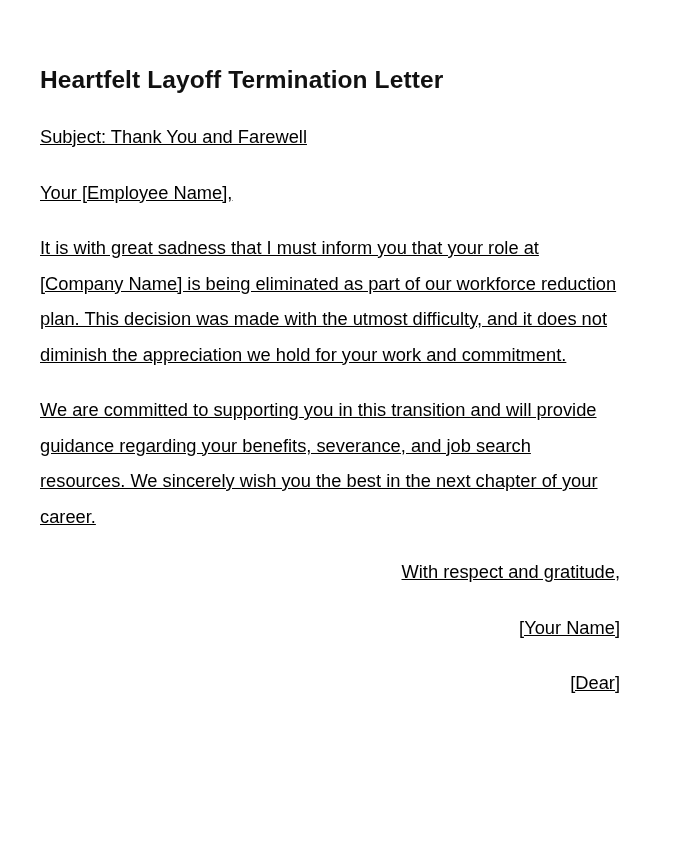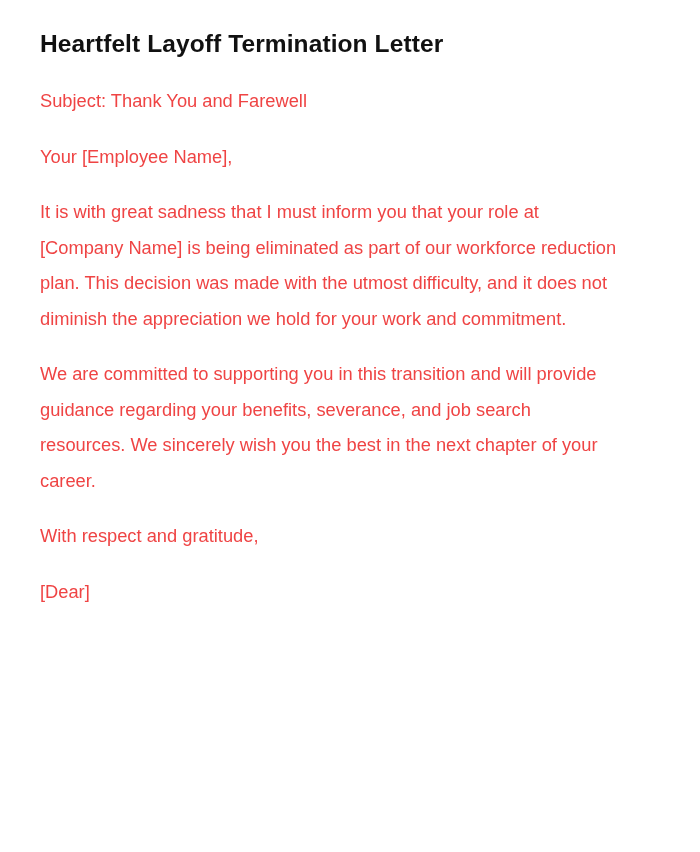--- a/index.html
+++ b/index.html
@@ -10,38 +10,41 @@
   }
   .page {
     width: 700px;
     height: 852px;
     background: #ffffff;
     overflow: hidden;
   }
   .letter {
     padding: 30px 40px 0 40px;
     max-width: 660px;
+    margin-top: 36px;
   }
   .letter-title {
     font-size: 24.5px;
     font-weight: 700;
     letter-spacing: 0.1px;
     color: #111111;
     margin-bottom: 25px;
   }
   .letter p {
     font-size: 18.3px;
     line-height: 35.5px;
     font-weight: 400;
-    color: #ef4444;
+    color: #000000;
     max-width: 606px;
     margin-bottom: 20px;
+    text-decoration: underline;
   }
   .letter p.tight {
     margin-bottom: 20px;
+    text-align: right;
   }
 </style>
 </head>
 <body>
 
 <div class="page">
   <div class="letter">
 
     <h1 class="letter-title">Heartfelt Layoff Termination Letter</h1>
 
@@ -49,17 +52,18 @@
 
     <p>Your [Employee Name],</p>
 
     <p>It is with great sadness that I must inform you that your role at [Company Name] is being eliminated as part of our workforce reduction plan. This decision was made with the utmost difficulty, and it does not diminish the appreciation we hold for your work and commitment.</p>
 
 
     <p>We are committed to supporting you in this transition and will provide guidance regarding your benefits, severance, and job search resources. We sincerely wish you the best in the next chapter of your career.</p>
 
     <p class="tight">With respect and gratitude,</p>
 
+    <p class="tight">[Your Name]</p>
 
     <p class="tight">[Dear]</p>
 
   </div>
 </div>
 
 </body></html>

